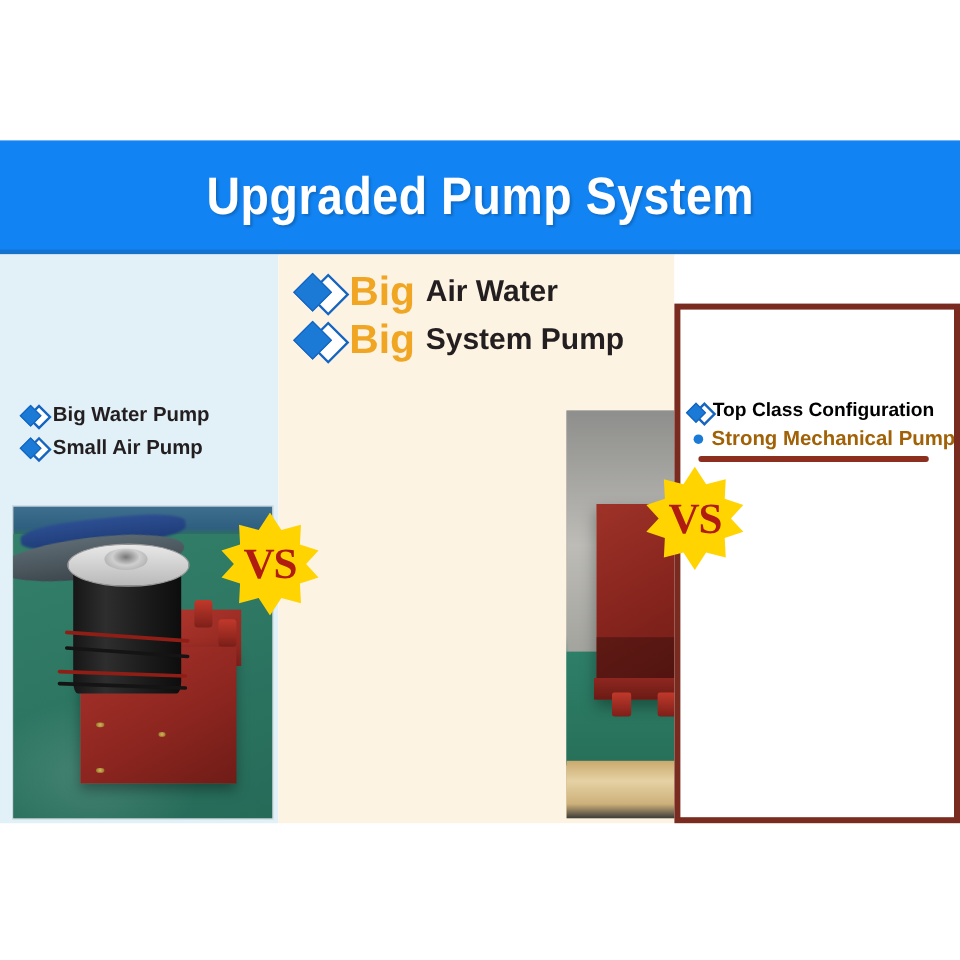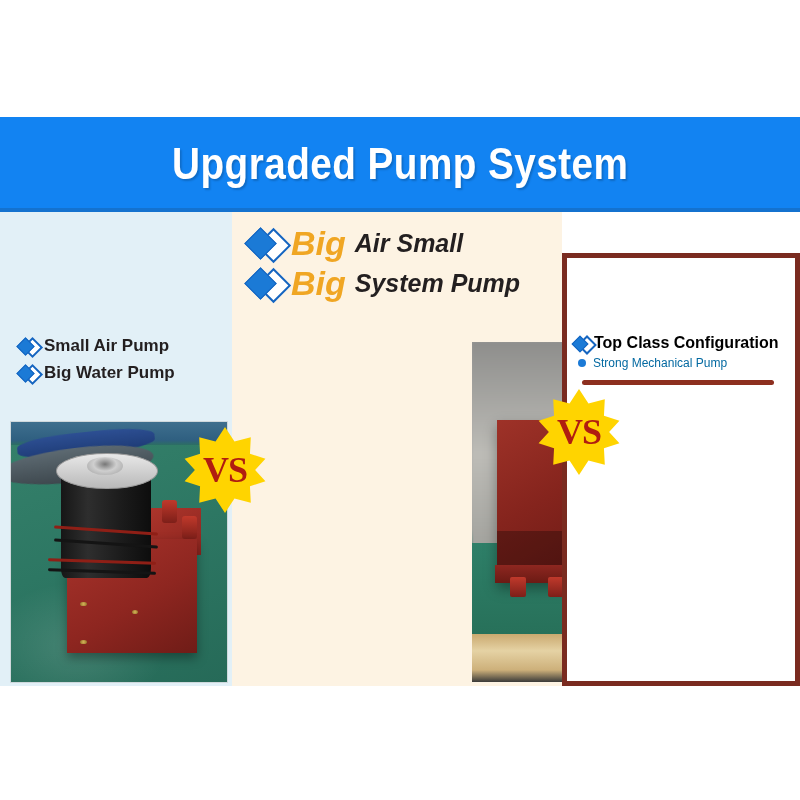--- a/index.html
+++ b/index.html
@@ -93,21 +93,21 @@
   .left-text .dia { width: 22px; height: 18px; }
   .left-text .dia .sq.back  { width: 11px; height: 11px; left: 7px;  top: 3px; }
   .left-text .dia .sq.front { width: 11px; height: 11px; left: 1px;  top: 3px; }
 
   
   .center-text {
     position: absolute;
     left: 15px; top: 14px;
     width: 305px;
   }
-  .center-text .bullet-line { margin-bottom: 6px; font-style: italic; }
+  .center-text .bullet-line { margin-bottom: 6px; }
   .center-text .dia { width: 40px; height: 33px; }
   .center-text .dia .sq.back  { width: 21px; height: 21px; left: 14px; top: 6px; }
   .center-text .dia .sq.front { width: 21px; height: 21px; left: 2px;  top: 5px; }
   .center-text .big {
     color: #f0a623; font-weight: bold; font-size: 34px;
     margin-right: 9px; line-height: 1;
   }
   .center-text .label {
     color: #231f20; font-weight: bold; font-size: 25px; line-height: 1;
   }
@@ -116,21 +116,21 @@
   .right-text {
     position: absolute;
     left: 11px; top: 122px;
     width: 222px;
   }
   .right-text .bullet-line { margin-bottom: 4px; }
   .right-text .label-a {
     color: #000000; font-weight: bold; font-size: 16px;
   }
   .right-text .label-b {
-    color: #0369a1; font-weight: normal; font-size: 12px;
+    color: #a16207; font-weight: bold; font-size: 17px;
   }
   .right-text .dia { width: 20px; height: 17px; margin-right: 1px; }
   .right-text .dia .sq.back  { width: 10px; height: 10px; left: 7px; top: 3px; }
   .right-text .dia .sq.front { width: 10px; height: 10px; left: 1px; top: 3px; }
   .right-text .dot { width: 8px; height: 8px; margin-left: 5px; margin-right: 7px; }
   .right-underline {
     position: absolute;
     left: 20px; top: 168px;
     width: 192px; height: 5px;
     background: #8d2f1f;
@@ -348,28 +348,28 @@
   <div class="panels">
 
     <div class="panel panel-left">
 
       <div class="left-text">
         <div class="bullet-line">
           <span class="dia">
             <span class="sq back"></span>
               <span class="sq front"></span>
           </span>
-          <span class="label">Small Air Pump</span>
+          <span class="label">Big Water Pump</span>
         </div>
         <div class="bullet-line">
           <span class="dia">
             <span class="sq back"></span>
               <span class="sq front"></span>
           </span>
-          <span class="label">Big Water Pump</span>
+          <span class="label">Small Air Pump</span>
         </div>
       </div>
 
       <div class="photo photo-left">
         <div class="pl-bench"></div>
         <div class="pl-hose2"></div>
         <div class="pl-hose"></div>
 
         <div class="pl-red-top"></div>
         <div class="pl-port" style="left:70%; top:30%;"></div>
@@ -395,21 +395,21 @@
 
     <div class="panel panel-center">
 
       <div class="center-text">
         <div class="bullet-line">
           <span class="dia">
             <span class="sq back"></span>
               <span class="sq front"></span>
           </span>
           <span class="big">Big</span>
-          <span class="label">Air Small</span>
+          <span class="label">Air Water</span>
         </div>
         <div class="bullet-line">
           <span class="dia">
             <span class="sq back"></span>
               <span class="sq front"></span>
           </span>
           <span class="big">Big</span>
           <span class="label">System Pump</span>
         </div>
       </div>

